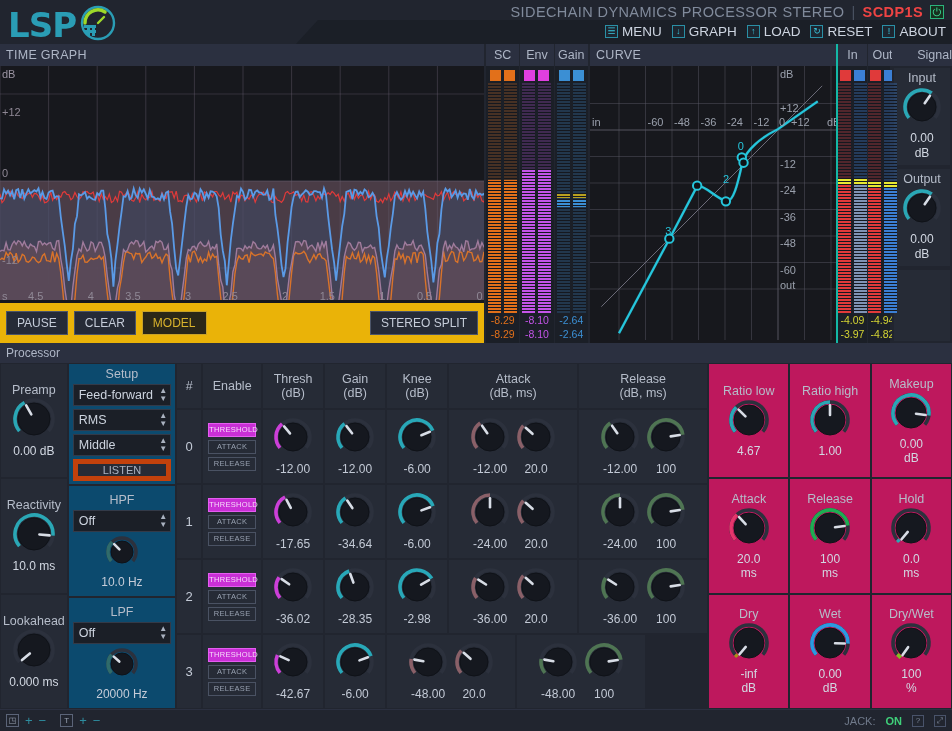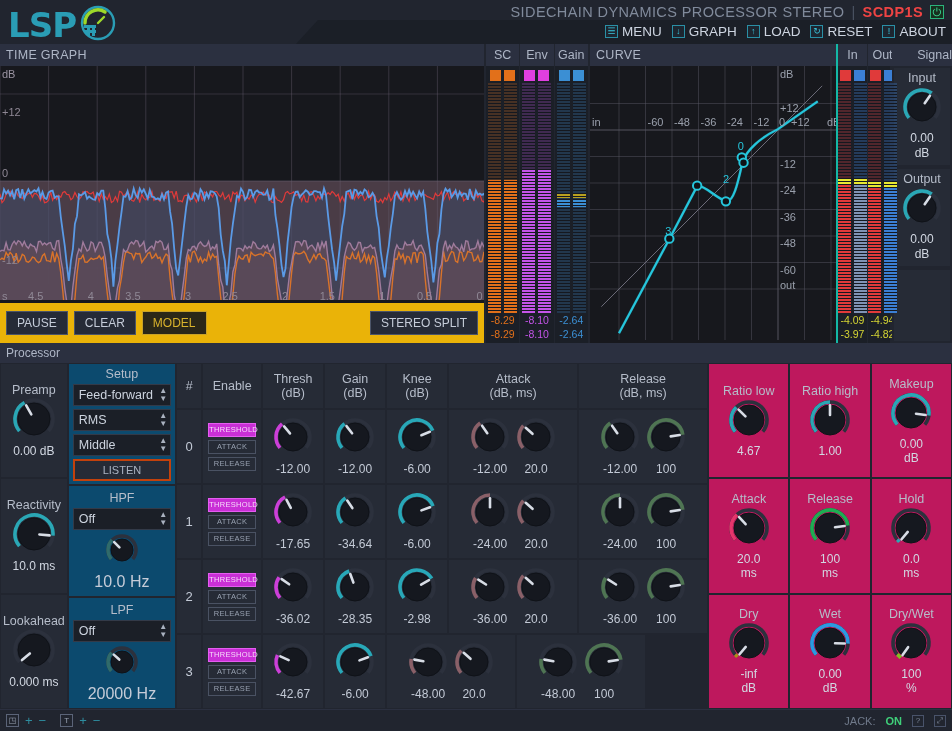--- a/index.html
+++ b/index.html
@@ -85,22 +85,22 @@
   .lcell{ flex:1; background:#262b36; margin:1px; display:flex; flex-direction:column; align-items:center; justify-content:center; }
   .lcell .t{ font-size:12.5px; color:#b6bdca; }
   .lcell .v{ font-size:12px; color:#d2d8e2; }
 
   .setupcol{ width:112px; display:flex; flex-direction:column; }
   .scell{ background:#0c4a6e; margin:1px; padding:3px 4px; display:flex; flex-direction:column; align-items:center; gap:3px;justify-content:center; }
   .scell .t{ font-size:12.5px; color:#b6bdca; }
   .combo{ width:100%; height:22px; background:#1b1f27; border:1px solid #333a48; display:flex; align-items:center;
           justify-content:space-between; padding:0 3px 0 5px; font-size:12.5px; color:#ccd3de; cursor:pointer; }
   .spin{ font-size:8px; line-height:8px; color:#aab2c0; text-align:center;}
-  .listen{ width:100%; height:22px; background:#262b36; border:2px solid #c2410c; color:#aab3c2; font-size:11px; cursor:pointer;}
-  .hzval{ font-size:16px; color:#c6ccd8; }
+  .listen{ width:100%; height:22px; background:#262b36; border:5px solid #c2410c; color:#aab3c2; font-size:11px; cursor:pointer;}
+  .hzval{ font-size:12px; color:#c6ccd8; }
 
   
   .tbl{ flex:1; display:flex; flex-direction:column; }
   .thead{ display:flex; height:46px; }
   .th{ background:#262b36; margin:1px; display:flex; flex-direction:column; align-items:center; justify-content:center;
        font-size:12.5px; color:#b6bdca; line-height:14px; text-align:center; }
   .trow{ display:flex; flex:1; }
   .tc{ background:#262b36; margin:1px; display:flex; align-items:center; justify-content:center; }
   .c-num{ width:24px; } .c-en{ width:58px; } .c-thr{ width:60px; } .c-gain{ width:60px; }
   .c-knee{ width:60px; } .c-atk{ width:128px; } .c-rel{ width:128px; }

